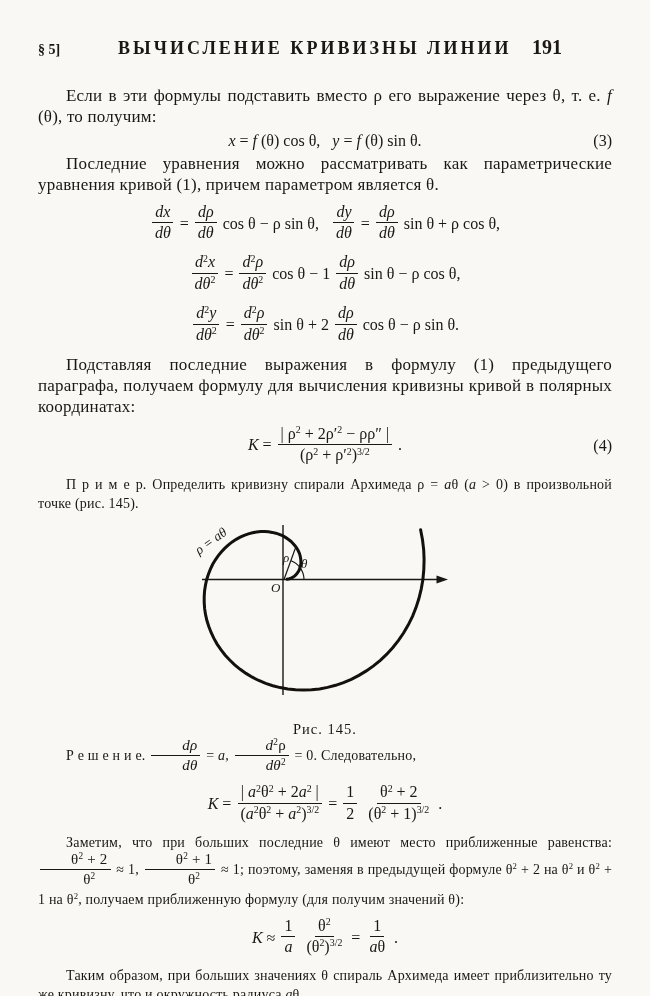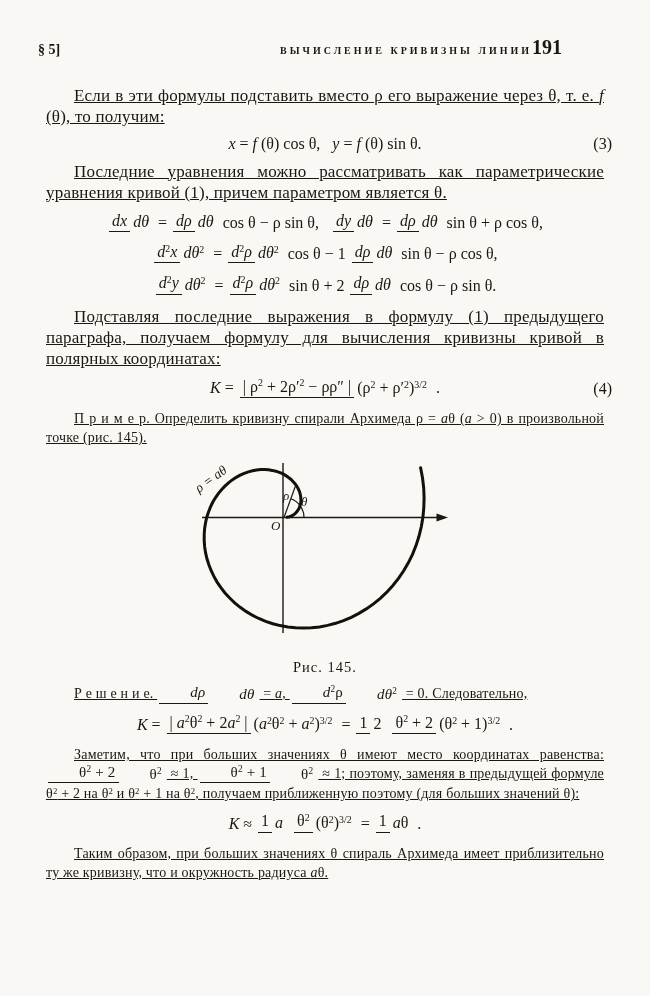--- a/index.html
+++ b/index.html
@@ -10,37 +10,37 @@
     box-sizing:border-box;
     padding:36px 38px 0 38px;
     background:#f9f8f4;
     color:#1b1713;
     font-family:"Liberation Serif","DejaVu Serif",serif;
     overflow:hidden;
   }
   
   .hdr{display:flex;align-items:baseline;margin-bottom:26px;font-weight:600;}
   .hdr-sec{font-size:14px;width:80px;}
-  .hdr-title{flex:1;text-align:right;font-size:10px;letter-spacing:3px;}
+  .hdr-title{flex:1;text-align:left;font-size:18px;letter-spacing:3px;}
   .hdr-num{width:80px;font-size:20px;}
   
-  p.t{margin:8px;font-size:17px;line-height:21px;text-align:justify;letter-spacing:0.2px;text-decoration:underline;}
+  p.t{margin:0;font-size:17px;line-height:21px;text-align:justify;letter-spacing:0.2px;}
   p.t.small{font-size:14px;line-height:19px;}
   .ind{text-indent:28px;}
   .mt8{margin-top:8px;} .mt10{margin-top:10px;} .mt12{margin-top:12px;}
   .mt16{margin-top:16px;}
   
   .eq{position:relative;display:flex;align-items:center;justify-content:center;
       margin:5px 0 3px;font-size:16px;line-height:1.1;text-align:center;}
   .eq.big{margin:7px 0;padding:2px 0;}
   .eq span{white-space:pre;}
   .eqtag{position:absolute;right:0;top:50%;transform:translateY(-50%);font-size:16px;}
   .it{font-style:italic;}
   sup{font-size:0.62em;line-height:0;vertical-align:baseline;position:relative;top:-0.55em;}
-  .frac{display:inline-flex;flex-direction:row;align-items:center;
+  .frac{display:inline-flex;flex-direction:column;align-items:center;
         vertical-align:middle;margin:0 2px;position:relative;top:-1px;}
   .frac .fnum{border-bottom:1.3px solid #1b1713;padding:0 3px 1px 3px;}
   .frac .fden{padding:1px 3px 0 3px;}
   .frac .fnum,.frac .fden{line-height:1.15;white-space:pre;}
   
   p .frac{font-size:15px;}
   
   .figwrap{text-align:center;margin-top:4px;}
   .fig .ax{stroke:#1b1713;stroke-width:1.4;fill:none;}
   .fig .thin{stroke:#1b1713;stroke-width:1.2;fill:none;}
@@ -135,27 +135,27 @@
       <span class="it">K</span>
       <span> = </span>
       <span class="frac"><span class="fnum"><span>| </span><span class="it">a</span><sup>2</sup><span>θ</span><sup>2</sup><span> + 2</span><span class="it">a</span><sup>2</sup><span> |</span></span><span class="fden"><span>(</span><span class="it">a</span><sup>2</sup><span>θ</span><sup>2</sup><span> + </span><span class="it">a</span><sup>2</sup><span>)</span><sup>3/2</sup></span></span>
       <span> = </span>
       <span class="frac"><span class="fnum"><span>1</span></span><span class="fden"><span>2</span></span></span>
       <span> </span>
       <span class="frac"><span class="fnum"><span>θ</span><sup>2</sup><span> + 2</span></span><span class="fden"><span>(θ</span><sup>2</sup><span> + 1)</span><sup>3/2</sup></span></span>
       <span> .</span>
     </div>
 
-  <p class="t small ind mt8"><span>Заметим, что при больших значениях θ имеют место координатах равенства: </span><span class="frac">
+  <p class="t small ind mt8"><span>Заметим, что при больших последние θ имеют место приближенные равенства: </span><span class="frac">
         <span class="fnum"><span>θ</span><sup>2</sup><span> + 2</span></span>
         <span class="fden"><span>θ</span><sup>2</sup></span>
       </span><span> ≈ 1, </span><span class="frac">
         <span class="fnum"><span>θ</span><sup>2</sup><span> + 1</span></span>
         <span class="fden"><span>θ</span><sup>2</sup></span>
-      </span><span> ≈ 1; поэтому, заменяя в предыдущей формуле θ</span><sup>2</sup><span> + 2 на θ</span><sup>2</sup><span> и θ</span><sup>2</sup><span> + 1 на θ</span><sup>2</sup><span>, получаем приближенную поэтому (для больших значений θ):</span></p>
+      </span><span> ≈ 1; поэтому, заменяя в предыдущей формуле θ</span><sup>2</sup><span> + 2 на θ</span><sup>2</sup><span> и θ</span><sup>2</sup><span> + 1 на θ</span><sup>2</sup><span>, получаем приближенную формулу (для получим значений θ):</span></p>
 
   <div class="eq big">
       <span class="it">K</span>
       <span> ≈ </span>
       <span class="frac"><span class="fnum"><span>1</span></span><span class="fden"><span class="it">a</span></span></span>
       <span> </span>
       <span class="frac"><span class="fnum"><span>θ</span><sup>2</sup></span><span class="fden"><span>(θ</span><sup>2</sup><span>)</span><sup>3/2</sup></span></span>
       <span> = </span>
       <span class="frac"><span class="fnum"><span>1</span></span><span class="fden"><span class="it">a</span><span>θ</span></span></span>
       <span> .</span>

